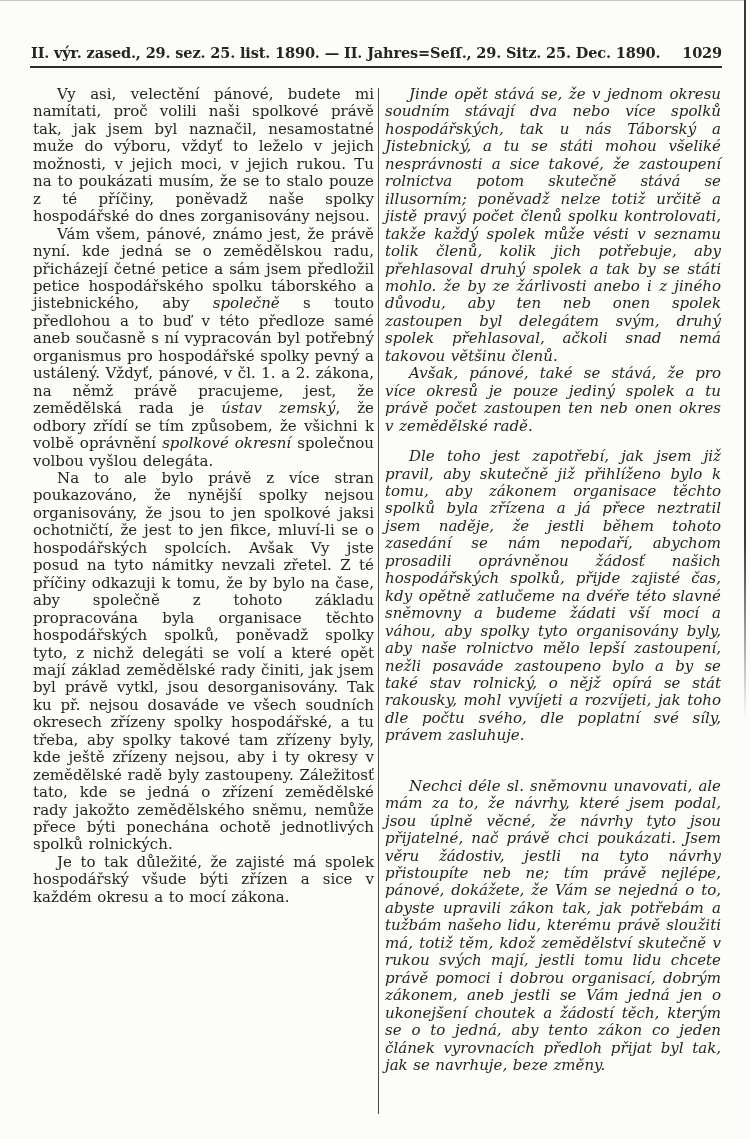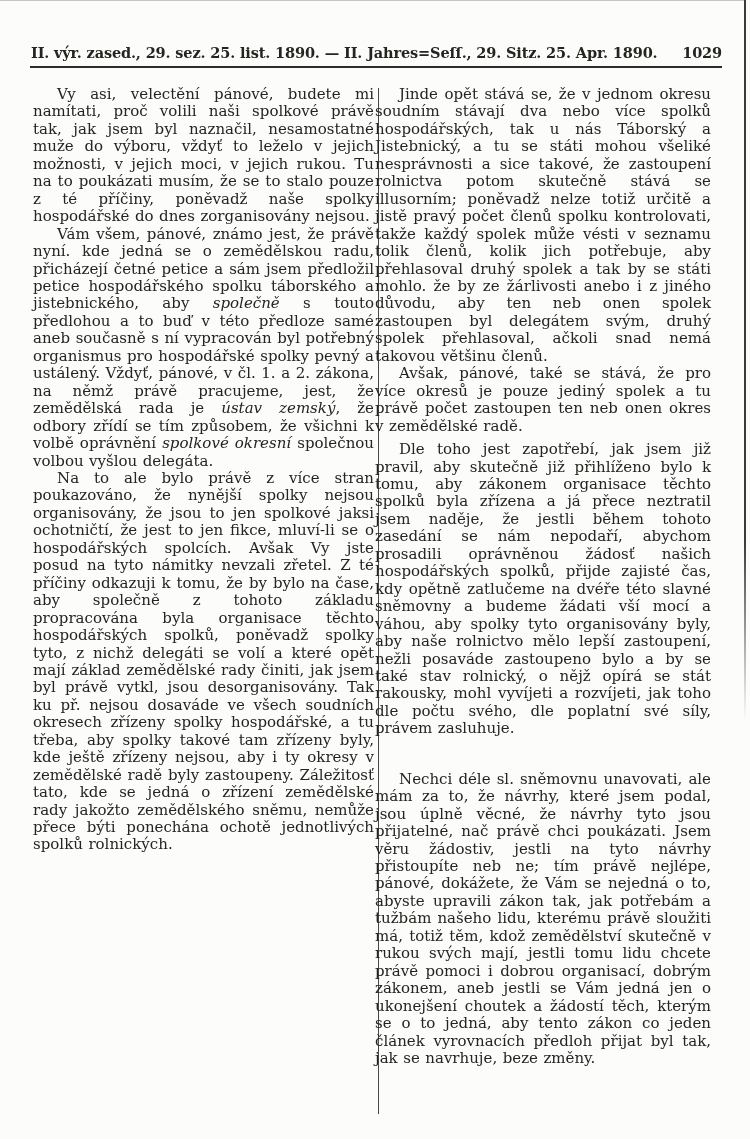--- a/index.html
+++ b/index.html
@@ -45,53 +45,54 @@
   }
   
   .col {
     position: absolute; top: 86px;
     font-size: 15px;
     line-height: 17.45px;
     text-align: justify;
     word-spacing: 0.05em;
   }
   .col-left  { left: 33px;  width: 341px; }
-  .col-right { left: 375px; width: 336px; }
+  .col-right { left: 385px; width: 336px; font-style: italic; }
   .col p { margin: 0; text-indent: 24px; }
   .col p.no-indent { text-indent: 0; }
-  .col p.gap-sm { margin-top: 6px; }
+  .col p.gap-sm { margin-top: 13px; }
   .col p.gap-lg { margin-top: 33px; }
   .italic { font-style: italic; }
   .col-divider {
     position: absolute; top: 88px; left: 378px;
     width: 1px; height: 1026px;
     background: var(--divider, #4a4845);
   }
 </style>
 </head>
 <body>
 
 <div class="page">
   <div class="top-edge"></div>
   <div class="right-edge"></div>
 
   <div class="running-head">
     <span>II. výr. zased., 29. sez. 25. list. 1890.</span>
     <span class="dash">—</span>
-    <span>II. Jahres=Seſſ., 29. Sitz. 25. Apr. 1890.</span>
+    <span>II. Jahres=Seſſ., 29. Sitz. 25. Dec. 1890.</span>
     <span class="pageno">1029</span>
   </div>
   <div class="head-rule"></div>
 
   <div class="col-divider"></div>
 
   <div class="col col-left">
       <p><span>Vy asi, velectění pánové, budete mi namítati, proč volili naši spolkové právě tak, jak jsem byl naznačil, nesamostatné muže do výboru, vždyť to leželo v jejich možnosti, v jejich moci, v jejich rukou. Tu na to poukázati musím, že se to stalo pouze z té příčiny, poněvadž naše spolky hospodářské do dnes zorganisovány nejsou.</span></p>
       <p><span>Vám všem, pánové, známo jest, že právě nyní. kde jedná se o zemědělskou radu, přicházejí četné petice a sám jsem předložil petice hospodářského spolku táborského a jistebnického, aby </span><span class="italic">společně</span><span> s touto předlohou a to buď v této předloze samé aneb současně s ní vypracován byl potřebný organismus pro hospodářské spolky pevný a ustálený. Vždyť, pánové, v čl. 1. a 2. zákona, na němž právě pracujeme, jest, že zemědělská rada je </span><span class="italic">ústav zemský</span><span>, že odbory zřídí se tím způsobem, že všichni k volbě oprávnění </span><span class="italic">spolkové okresní</span><span> společnou volbou vyšlou delegáta.</span></p>
       <p><span>Na to ale bylo právě z více stran poukazováno, že nynější spolky nejsou organisovány, že jsou to jen spolkové jaksi ochotničtí, že jest to jen fikce, mluví-li se o hospodářských spolcích. Avšak Vy jste posud na tyto námitky nevzali zřetel. Z té příčiny odkazuji k tomu, že by bylo na čase, aby společně z tohoto základu propracována byla organisace těchto hospodářských spolků, poněvadž spolky tyto, z nichž delegáti se volí a které opět mají základ zemědělské rady činiti, jak jsem byl právě vytkl, jsou desorganisovány. Tak ku př. nejsou dosaváde ve všech soudních okresech zřízeny spolky hospodářské, a tu třeba, aby spolky takové tam zřízeny byly, kde ještě zřízeny nejsou, aby i ty okresy v zemědělské radě byly zastoupeny. Záležitosť tato, kde se jedná o zřízení zemědělské rady jakožto zemědělského sněmu, nemůže přece býti ponechána ochotě jednotlivých spolků rolnických.</span></p>
+      <p><span>Je to tak důležité, že zajisté má spolek hospodářský všude býti zřízen a sice v každém okresu a to mocí zákona.</span></p>
     </div>
   <div class="col col-right">
       <p><span>Jinde opět stává se, že v jednom okresu soudním stávají dva nebo více spolků hospodářských, tak u nás Táborský a Jistebnický, a tu se státi mohou všeliké nesprávnosti a sice takové, že zastoupení rolnictva potom skutečně stává se illusorním; poněvadž nelze totiž určitě a jistě pravý počet členů spolku kontrolovati, takže každý spolek může vésti v seznamu tolik členů, kolik jich potřebuje, aby přehlasoval druhý spolek a tak by se státi mohlo. že by ze žárlivosti anebo i z jiného důvodu, aby ten neb onen spolek zastoupen byl delegátem svým, druhý spolek přehlasoval, ačkoli snad nemá takovou většinu členů.</span></p>
       <p><span>Avšak, pánové, také se stává, že pro více okresů je pouze jediný spolek a tu právě počet zastoupen ten neb onen okres v zemědělské radě.</span></p>
       <p class="gap-sm"><span>Dle toho jest zapotřebí, jak jsem již pravil, aby skutečně již přihlíženo bylo k tomu, aby zákonem organisace těchto spolků byla zřízena a já přece neztratil jsem naděje, že jestli během tohoto zasedání se nám nepodaří, abychom prosadili oprávněnou žádosť našich hospodářských spolků, přijde zajisté čas, kdy opětně zatlučeme na dvéře této slavné sněmovny a budeme žádati vší mocí a váhou, aby spolky tyto organisovány byly, aby naše rolnictvo mělo lepší zastoupení, nežli posaváde zastoupeno bylo a by se také stav rolnický, o nějž opírá se stát rakousky, mohl vyvíjeti a rozvíjeti, jak toho dle počtu svého, dle poplatní své síly, právem zasluhuje.</span></p>
       <p class="gap-lg"><span>Nechci déle sl. sněmovnu unavovati, ale mám za to, že návrhy, které jsem podal, jsou úplně věcné, že návrhy tyto jsou přijatelné, nač právě chci poukázati. Jsem věru žádostiv, jestli na tyto návrhy přistoupíte neb ne; tím právě nejlépe, pánové, dokážete, že Vám se nejedná o to, abyste upravili zákon tak, jak potřebám a tužbám našeho lidu, kterému právě sloužiti má, totiž těm, kdož zemědělství skutečně v rukou svých mají, jestli tomu lidu chcete právě pomoci i dobrou organisací, dobrým zákonem, aneb jestli se Vám jedná jen o ukonejšení choutek a žádostí těch, kterým se o to jedná, aby tento zákon co jeden článek vyrovnacích předloh přijat byl tak, jak se navrhuje, beze změny.</span></p>
     </div>
 </div>
 
 </body></html>

